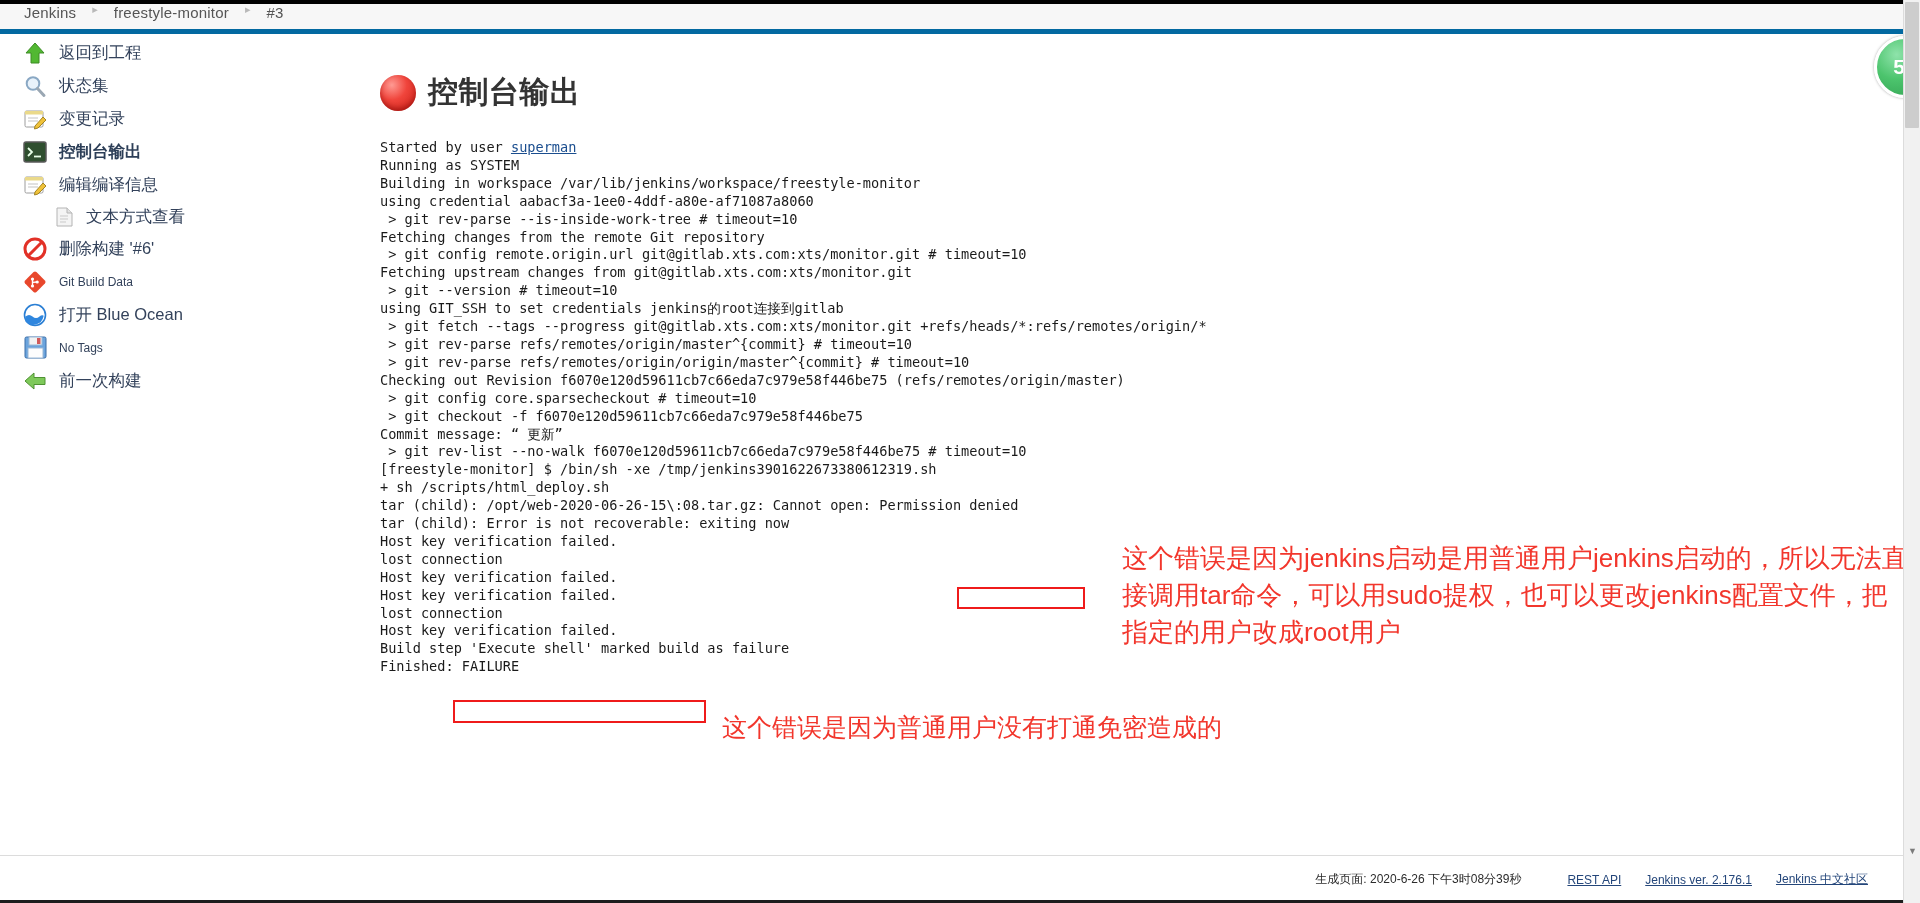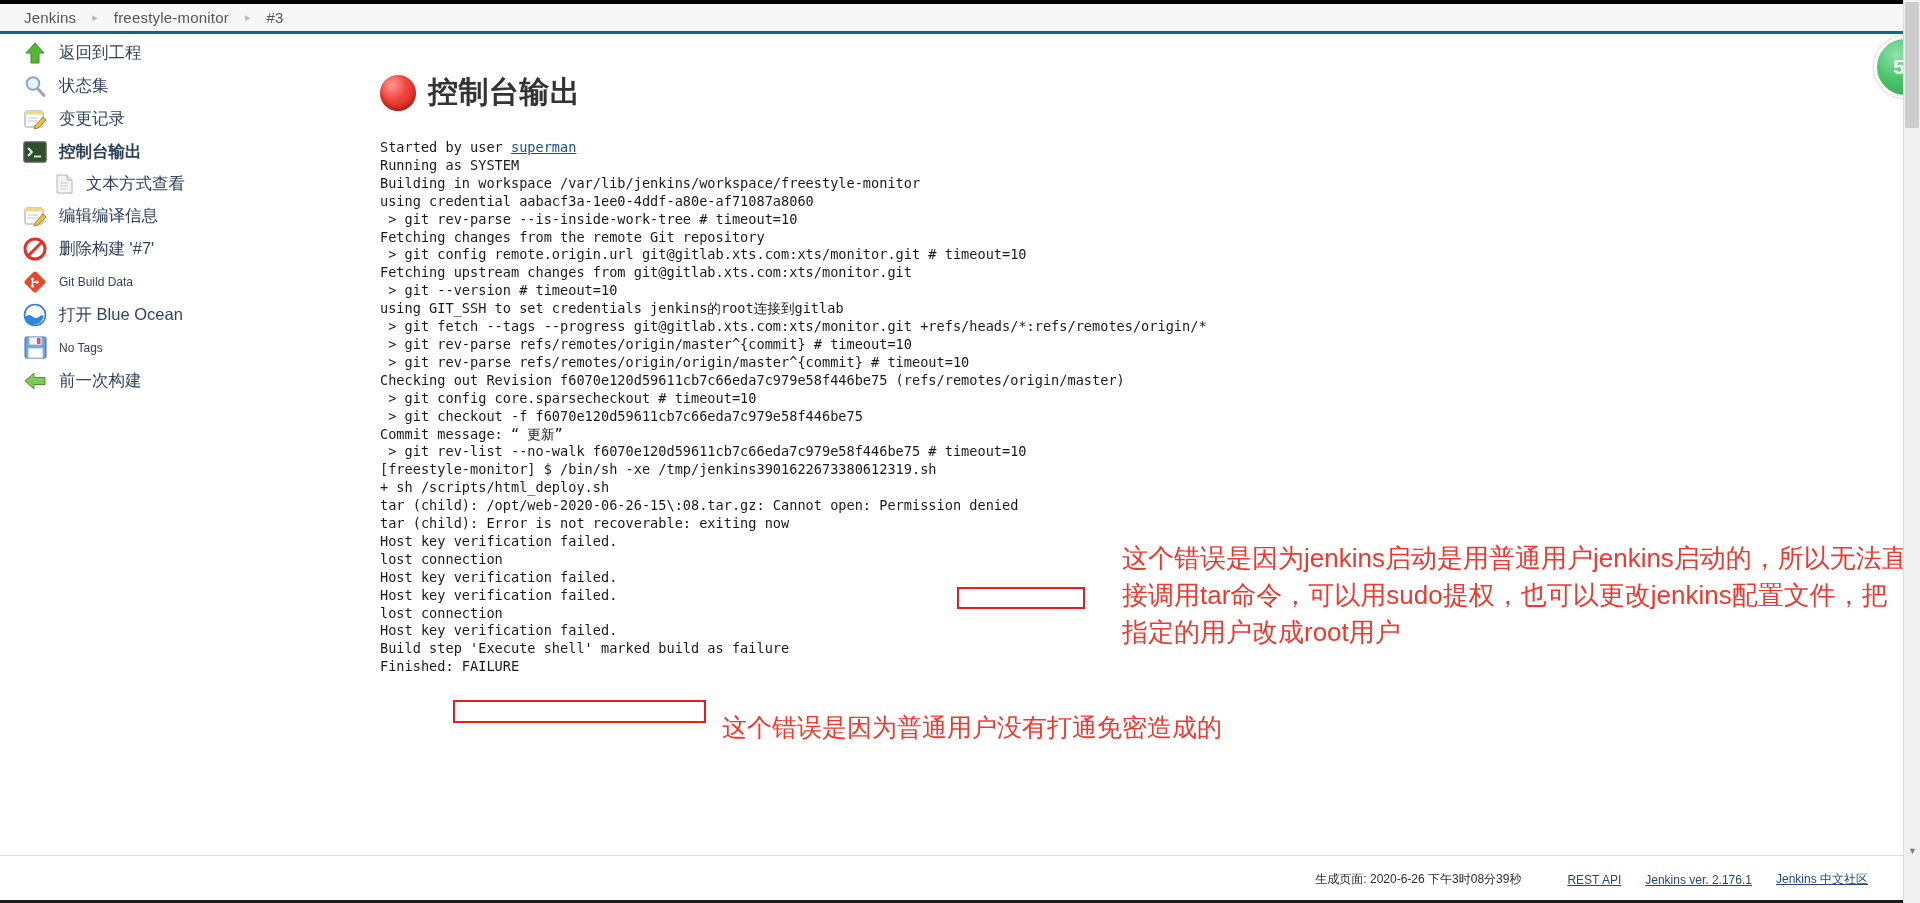--- a/index.html
+++ b/index.html
@@ -21,22 +21,22 @@
     position: absolute; top: 0; left: 0;
     width: 1920px; height: 4px;
     background: #000;
   }
 
   
   .breadcrumb-bar {
     position: absolute; top: 4px; left: 0;
     width: 1920px; height: 30px;
     background: #f7f7f7;
-    border-bottom: 3px solid #0369a1;
-    display: flex; align-items: center;
+    border-bottom: 5px solid #0369a1;
+    display: flex; 
     padding-left: 24px;
   }
   .crumb {
     font-size: 15px;
     color: #555;
     letter-spacing: .2px;
   }
   .crumb.link { color: #555; cursor: pointer; }
   .crumb-sep {
     margin: 0 16px;
@@ -230,54 +230,54 @@
       <span class="side-ico">
         <svg width="24" height="22" viewBox="0 0 24 22">
             <rect x="1" y="1" width="22" height="20" rx="2" fill="#2f4f2f" stroke="#5a5a5a" stroke-width="1.5"></rect>
             <path d="M5 7 L9 11 L5 15" stroke="#e8ffe8" stroke-width="1.8" fill="none"></path>
             <line x1="11" y1="15.5" x2="18" y2="15.5" stroke="#e8ffe8" stroke-width="1.8"></line>
           </svg>
       </span>
       <span class="side-lbl bold">控制台输出</span>
     </div>
 
+    <div class="side-item">
+      <span class="side-ico">
+        <svg width="24" height="24" viewBox="0 0 24 24">
+            <rect x="2" y="4" width="18" height="16" rx="1.5" fill="#fff" stroke="#9c9c9c"></rect>
+            <rect x="2" y="4" width="18" height="3.5" fill="#ead98a"></rect>
+            <line x1="5" y1="11" x2="15" y2="11" stroke="#c3c3c3"></line>
+            <line x1="5" y1="14" x2="15" y2="14" stroke="#c3c3c3"></line>
+            <path d="M12 19 L20 10 L23 13 L15 21 L11.5 22 Z" fill="#f0c23a" stroke="#9a7a15" stroke-width=".9"></path>
+          </svg>
+      </span>
+      <span class="side-lbl">编辑编译信息</span>
+    </div>
+
     <div class="side-item sub">
       <span class="side-ico small">
         <svg width="18" height="20" viewBox="0 0 18 20">
             <path d="M2 1 h10 l5 5 v13 h-15 z" fill="#f4f4f4" stroke="#b4b4b4"></path>
             <path d="M12 1 v5 h5" fill="#e2e2e2" stroke="#b4b4b4"></path>
             <line x1="5" y1="9" x2="13" y2="9" stroke="#c9c9c9"></line>
             <line x1="5" y1="12" x2="13" y2="12" stroke="#c9c9c9"></line>
             <line x1="5" y1="15" x2="11" y2="15" stroke="#c9c9c9"></line>
           </svg>
       </span>
       <span class="side-lbl">文本方式查看</span>
     </div>
 
     <div class="side-item">
       <span class="side-ico">
         <svg width="24" height="24" viewBox="0 0 24 24">
-            <rect x="2" y="4" width="18" height="16" rx="1.5" fill="#fff" stroke="#9c9c9c"></rect>
-            <rect x="2" y="4" width="18" height="3.5" fill="#ead98a"></rect>
-            <line x1="5" y1="11" x2="15" y2="11" stroke="#c3c3c3"></line>
-            <line x1="5" y1="14" x2="15" y2="14" stroke="#c3c3c3"></line>
-            <path d="M12 19 L20 10 L23 13 L15 21 L11.5 22 Z" fill="#f0c23a" stroke="#9a7a15" stroke-width=".9"></path>
-          </svg>
-      </span>
-      <span class="side-lbl">编辑编译信息</span>
-    </div>
-
-    <div class="side-item">
-      <span class="side-ico">
-        <svg width="24" height="24" viewBox="0 0 24 24">
             <circle cx="12" cy="12" r="10" fill="#fff" stroke="#e23127" stroke-width="3"></circle>
             <line x1="5" y1="19" x2="19" y2="5" stroke="#e23127" stroke-width="3"></line>
           </svg>
       </span>
-      <span class="side-lbl">删除构建 '#7'</span>
+      <span class="side-lbl">删除构建 '#6'</span>
     </div>
 
     <div class="side-item">
       <span class="side-ico">
         <svg width="24" height="24" viewBox="0 0 24 24">
             <rect x="4" y="4" width="16" height="16" rx="2" transform="rotate(45 12 12)" fill="#e8472c"></rect>
             <circle cx="9.5" cy="9" r="1.6" fill="#fff"></circle>
             <circle cx="14.2" cy="12" r="1.6" fill="#fff"></circle>
             <circle cx="9.5" cy="16" r="1.6" fill="#fff"></circle>
             <line x1="9.5" y1="9" x2="9.5" y2="16" stroke="#fff" stroke-width="1.4"></line>

